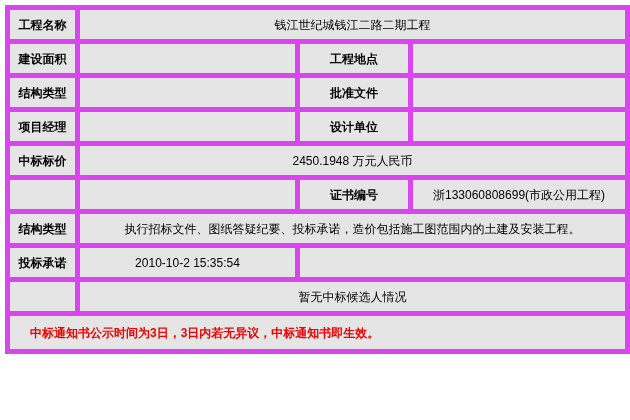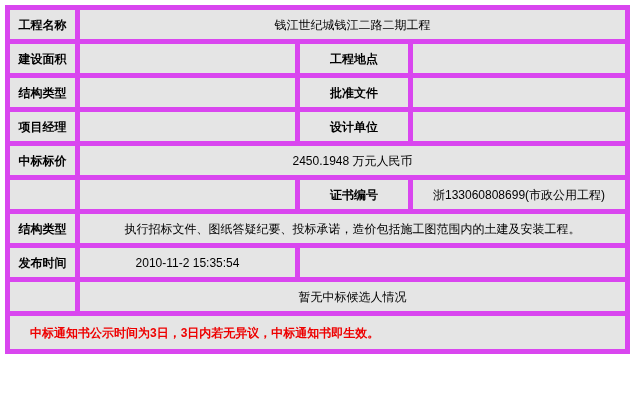--- a/index.html
+++ b/index.html
@@ -84,22 +84,22 @@
         <td class="lbl"></td>
         <td class="val"></td>
         <td class="lbl">证书编号</td>
         <td class="val">浙133060808699(市政公用工程)</td>
       </tr>
       <tr>
         <td class="lbl">结构类型</td>
         <td class="val" colspan="3">执行招标文件、图纸答疑纪要、投标承诺，造价包括施工图范围内的土建及安装工程。</td>
       </tr>
       <tr>
-        <td class="lbl">发布时间</td>
-        <td class="val">2010-11-2 15:35:54</td>
+        <td class="lbl">投标承诺</td>
+        <td class="val">2010-10-2 15:35:54</td>
         <td class="val" colspan="2"></td>
       </tr>
       <tr>
         <td class="lbl"></td>
         <td class="val" colspan="3">暂无中标候选人情况</td>
       </tr>
       <tr class="notice-row">
         <td colspan="4">中标通知书公示时间为3日，3日内若无异议，中标通知书即生效。</td>
       </tr>
     </tbody>

